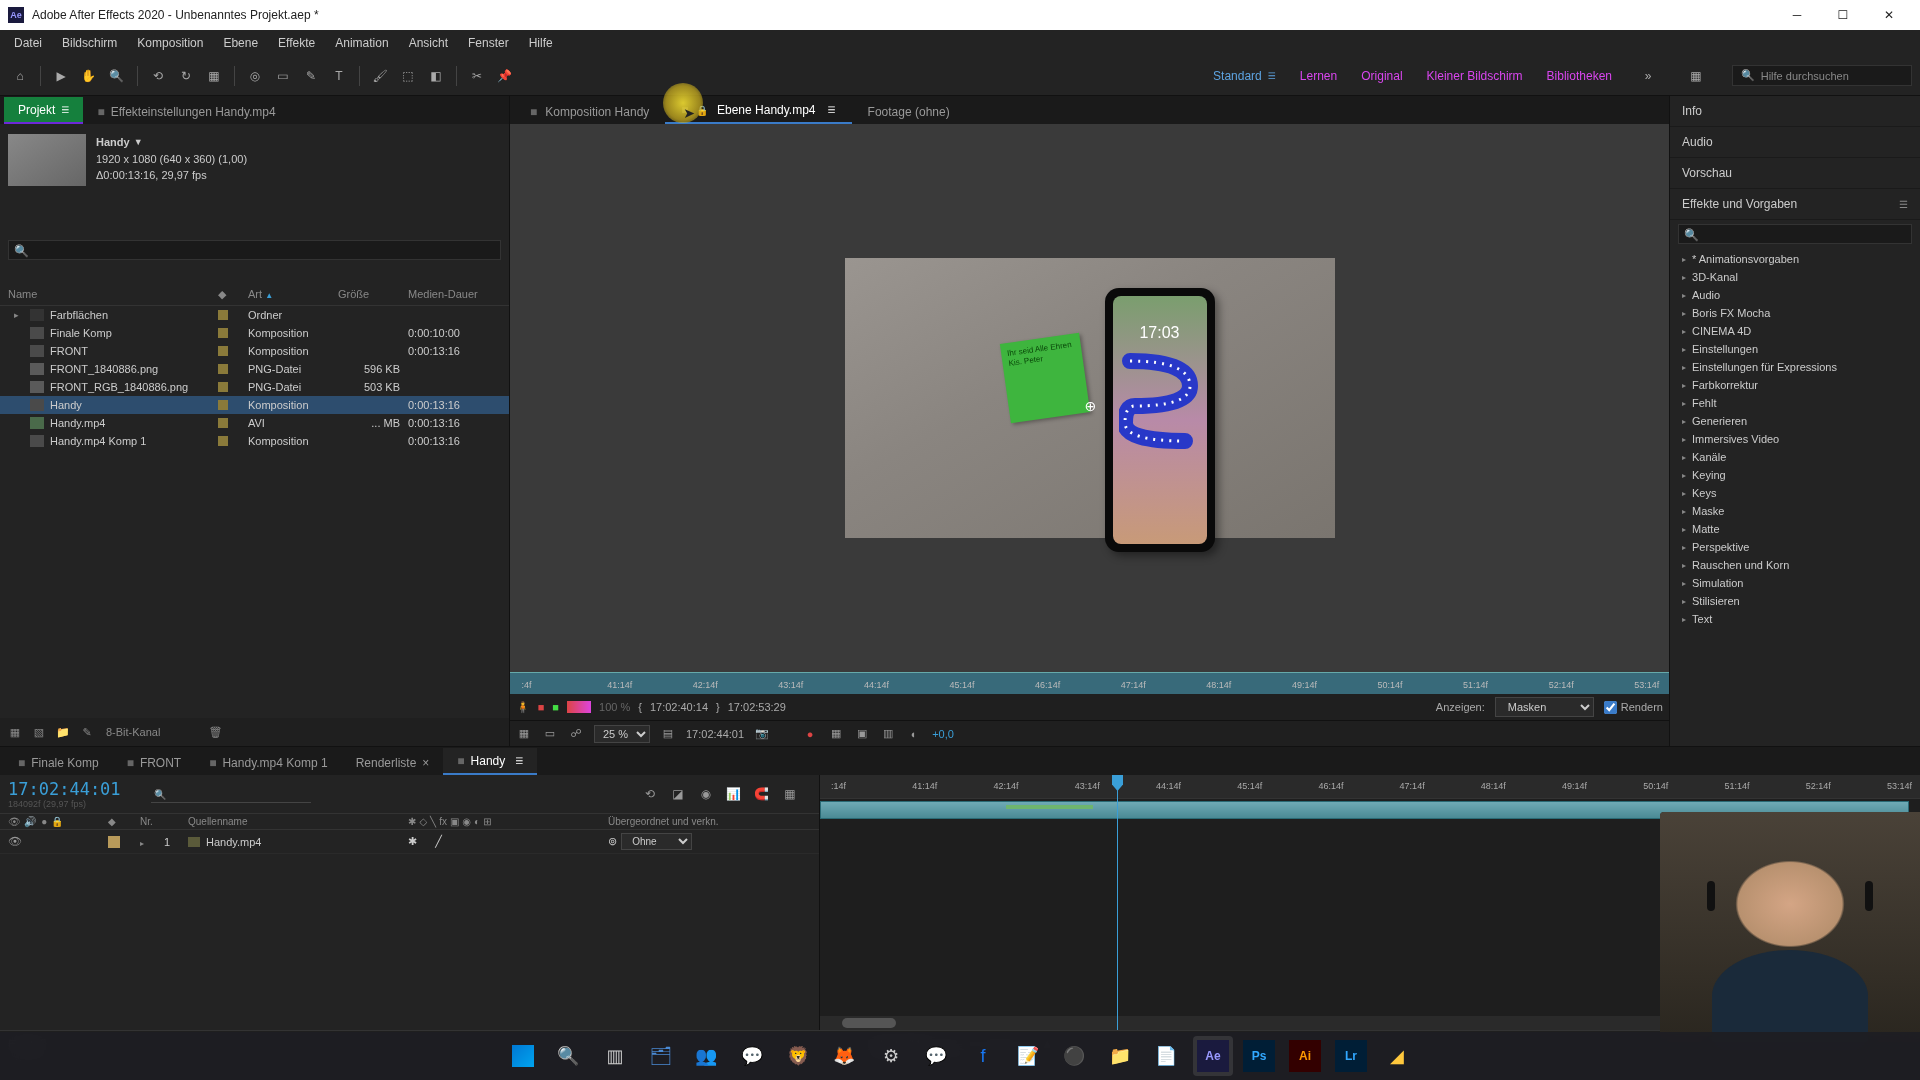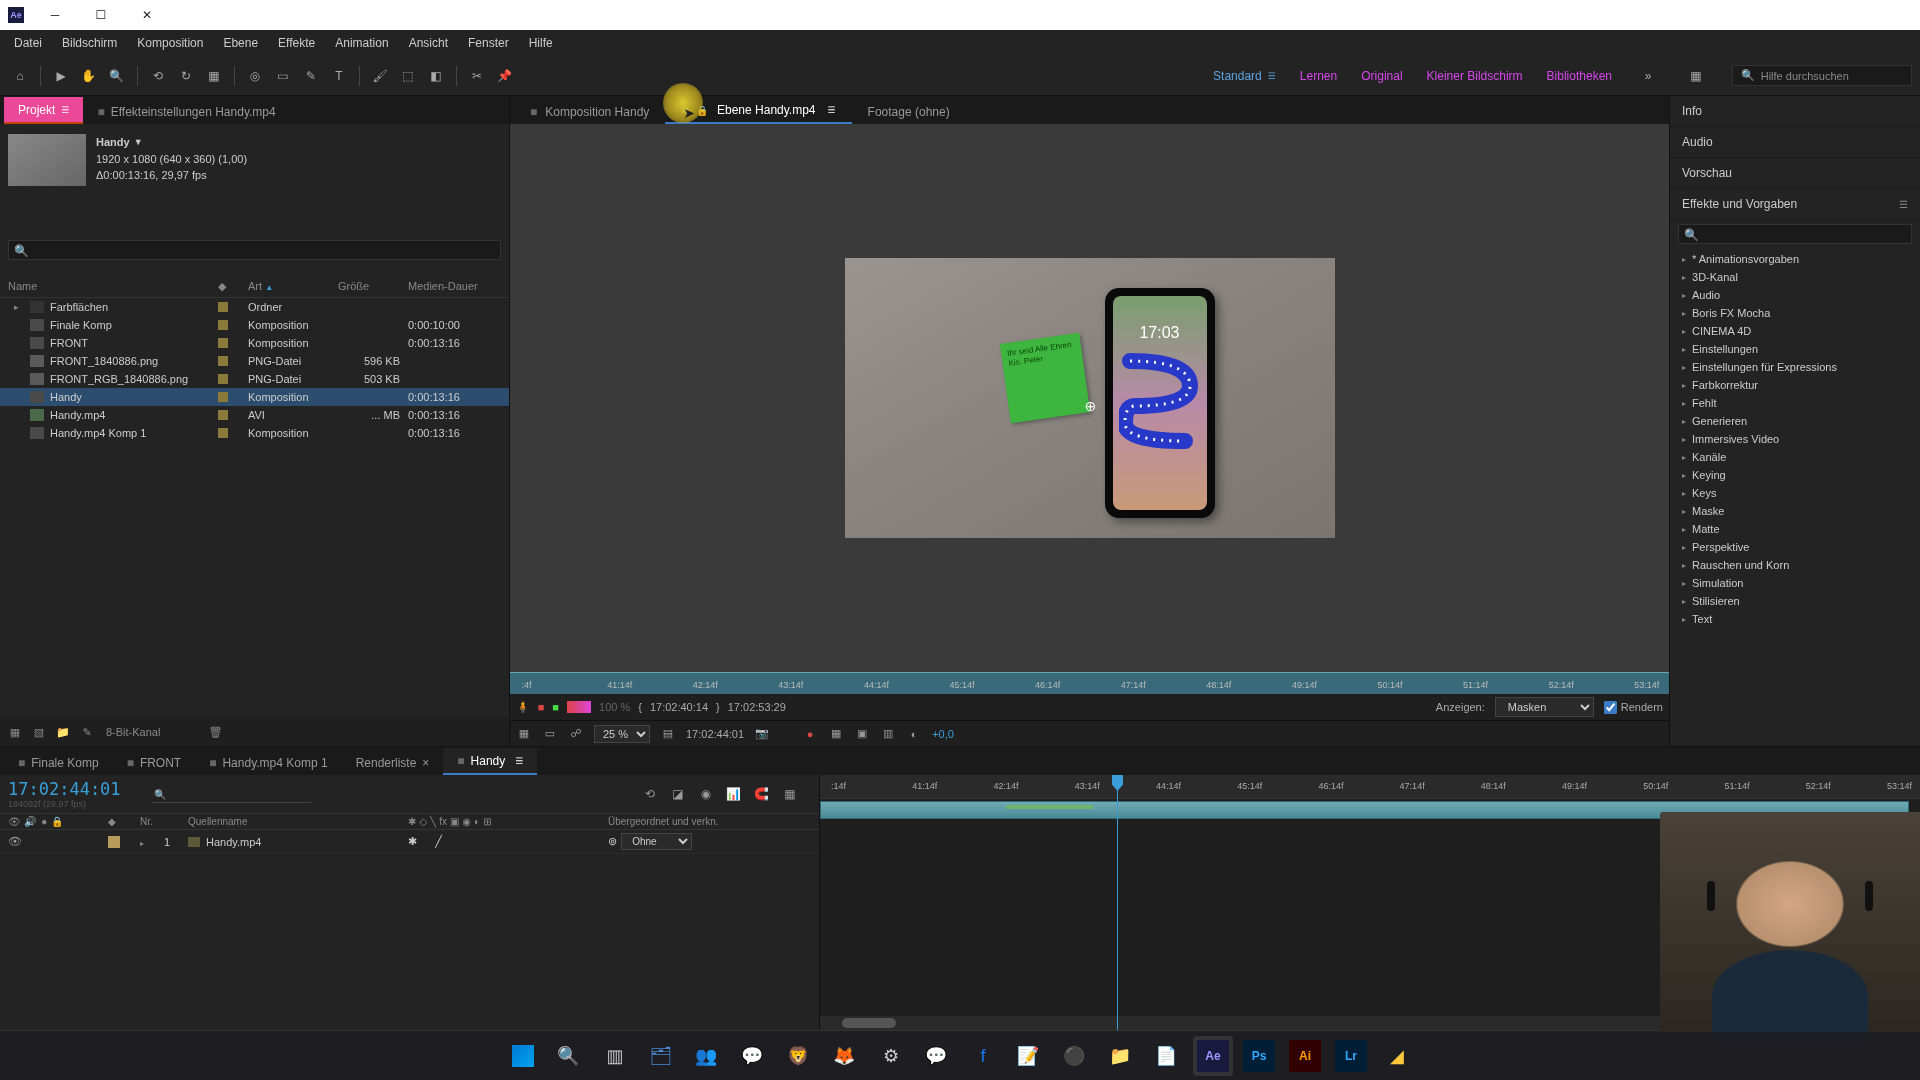--- a/index.html
+++ b/index.html
@@ -27,32 +27,32 @@
 
 
 .main { display: flex; height: 650px; }
 .left-panel { width: 510px; background: #232323; border-right: 1px solid #111; display: flex; flex-direction: column; }
 .center-panel { flex: 1; background: #232323; border-right: 1px solid #111; display: flex; flex-direction: column; }
 .right-panel { width: 250px; background: #232323; display: flex; flex-direction: column; }
 
 
 .panel-tabs { height: 28px; background: #1a1a1a; display: flex; align-items: flex-end; padding-left: 4px; }
 .panel-tabs .tab { padding: 6px 14px 5px; color: #999; cursor: pointer; font-size: 12px; display:flex; align-items:center; gap:6px;}
-.panel-tabs .tab.active { background: #ec4899; color: #fff; border-bottom: 2px solid #c2410c; }
+.panel-tabs .tab.active { background: #15803d; color: #fff; border-bottom: 2px solid #6d28d9; }
 
 .project-info { display: flex; padding: 10px 8px; gap: 10px; }
 .project-thumb { width: 78px; height: 52px; background: linear-gradient(145deg,#888,#666); }
 .project-meta { font-size: 11px; color: #ccc; line-height: 1.5; }
 .project-meta .name { display:flex; align-items:center; gap:4px;}
 .project-search { padding: 4px 8px; margin-top:40px;}
 .project-search input { width: 100%; background: #1a1a1a; border: 1px solid #333; padding: 3px 24px; color: #ccc; font-size: 11px; }
 .project-search-wrap { position:relative; }
 .project-search-wrap .search-icon-inner{position:absolute; left:6px; top:4px; color:#888;}
 
-.project-table { margin-top: 12px; }
+.project-table { margin-top: 20px; }
 .project-header { display: grid; grid-template-columns: 210px 30px 90px 70px 90px; padding: 4px 8px; border-bottom: 1px solid #333; font-size: 11px; color: #888; }
 .project-header .col { cursor: pointer; }
 .project-row { display: grid; grid-template-columns: 210px 30px 90px 70px 90px; padding: 3px 8px; font-size: 11px; color: #ccc; align-items: center; cursor: pointer; }
 .project-row.selected { background: #2d4d6e; }
 .project-row .name-cell { display: flex; align-items: center; gap: 6px; padding-left:6px;}
 .project-row .folder-icon, .project-row .comp-icon, .project-row .file-icon, .project-row .video-icon { width: 14px; height: 12px; }
 .project-row .folder-icon { background: #333; }
 .project-row .comp-icon { background: #4a4a4a; position:relative; }
 .project-row .file-icon { background: #5a5a5a; }
 .project-row .video-icon { background: #4a6a4a; }
@@ -67,21 +67,21 @@
 .viewer-tabs { height: 28px; background: #1a1a1a; display: flex; align-items: flex-end; padding-left: 4px; gap:0; }
 .viewer-tabs .vtab { padding: 6px 16px 5px; color: #999; cursor: pointer; font-size: 12px; display:flex; align-items:center; gap:8px; position:relative;}
 .viewer-tabs .vtab.active { color: #fff; border-bottom: 2px solid #3a7bc8; }
 .viewer-tabs .vtab .lock-ic{color:#888; font-size:10px;}
 .click-highlight { position: absolute; width: 40px; height: 40px; border-radius: 50%; background: radial-gradient(circle, rgba(240,220,50,0.9) 0%, rgba(210,180,30,0.7) 60%, rgba(210,180,30,0) 100%); pointer-events: none; z-index: 100; }
 .cursor-pointer { position: absolute; z-index: 101; color: #222; font-size: 14px; }
 
 .viewer-area { flex: 1; background: #3a3a3a; display: flex; align-items: center; justify-content: center; position: relative; }
 .viewer-image { width: 490px; height: 280px; background: linear-gradient(150deg, #9a9590 0%, #8a8580 40%, #7a756f 100%); position: relative; }
 .sticky-note { position: absolute; left: 160px; top: 80px; width: 80px; height: 80px; background: #3eb53e; transform: rotate(-8deg); box-shadow: 2px 2px 4px rgba(0,0,0,0.3); padding:6px; font-size:8px; color:#0a4a0a; line-height:1.2;}
-.phone { position: absolute; left: 260px; top: 30px; width: 110px; height: 230px; background: #0a0a0a; border-radius: 14px; padding: 8px; box-shadow: 4px 4px 8px rgba(0,0,0,0.4); }
+.phone { position: absolute; left: 260px; top: 30px; width: 110px; height: 264px; background: #0a0a0a; border-radius: 14px; padding: 8px; box-shadow: 4px 4px 8px rgba(0,0,0,0.4); }
 .phone-screen { width: 100%; height: 100%; border-radius: 8px; background: linear-gradient(180deg, #7a9e6e 0%, #b88aa8 50%, #c89a78 100%); position: relative; overflow:hidden;}
 .phone-time { position: absolute; top: 28px; width: 100%; text-align: center; color: #fff; font-size: 16px; font-weight:300;}
 .phone-snake { position:absolute; top:55px; left:6px; width:82px; height:100px; }
 .anchor-cross{position:absolute; left:240px; top:140px; color:#fff; font-size:14px;}
 
 .viewer-timeline-strip { height: 22px; background: #386a7a; border-top:1px solid #6aa; display: flex; align-items: center; padding: 0 4px; font-size: 10px; color: #ccc; position:relative;}
 .viewer-tick{position:absolute; bottom:4px; font-size:9px; color:#bbb;}
 .viewer-controls { height: 26px; background: #1f1f1f; display: flex; align-items: center; padding: 0 6px; gap: 8px; font-size: 11px; color: #aaa; }
 .viewer-controls .vc-item { display:flex; align-items:center; gap:3px; cursor:pointer;}
 .viewer-controls input[type="checkbox"]{accent-color:#3a7bc8;}
@@ -155,20 +155,21 @@
 .tb-ai{background:#330000; color:#ff9a00; font-weight:bold; font-size:12px; width:32px; height:32px; display:flex; align-items:center; justify-content:center;}
 .tb-lr{background:#001e36; color:#31a8ff; font-weight:bold; font-size:12px; width:32px; height:32px; display:flex; align-items:center; justify-content:center;}
 
 svg { display: block; }
 </style>
 </head>
 <body>
 
 <div class="titlebar">
   <div class="app-icon">Ae</div>
+  <div class="title">Adobe After Effects 2020 - Unbenanntes Projekt.aep *</div>
   <div class="win-controls">
     <div class="win-btn">─</div>
     <div class="win-btn">☐</div>
     <div class="win-btn">✕</div>
   </div>
 </div>
 
 <div class="menubar">
   <div class="menu-item">Datei</div>
   <div class="menu-item">Bildschirm</div>

